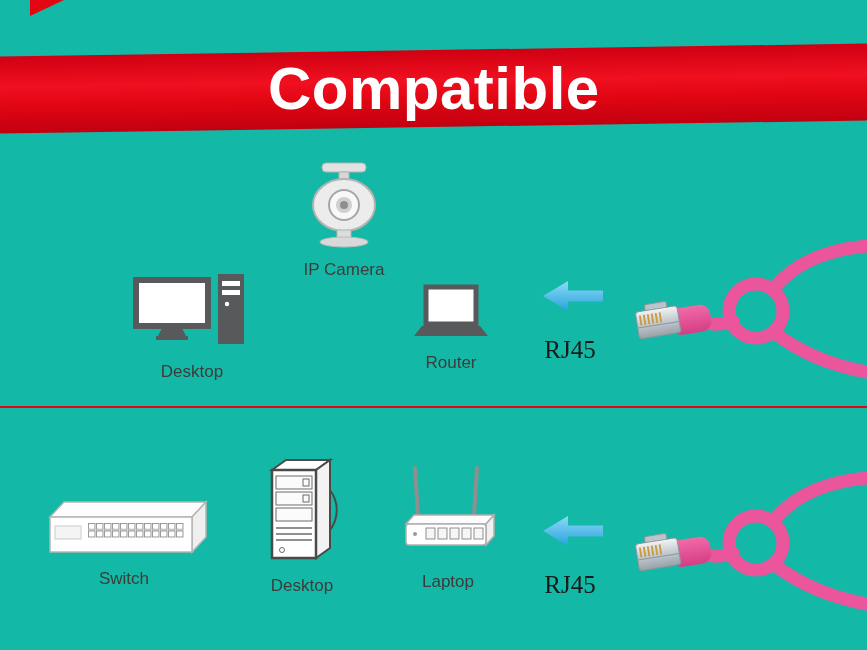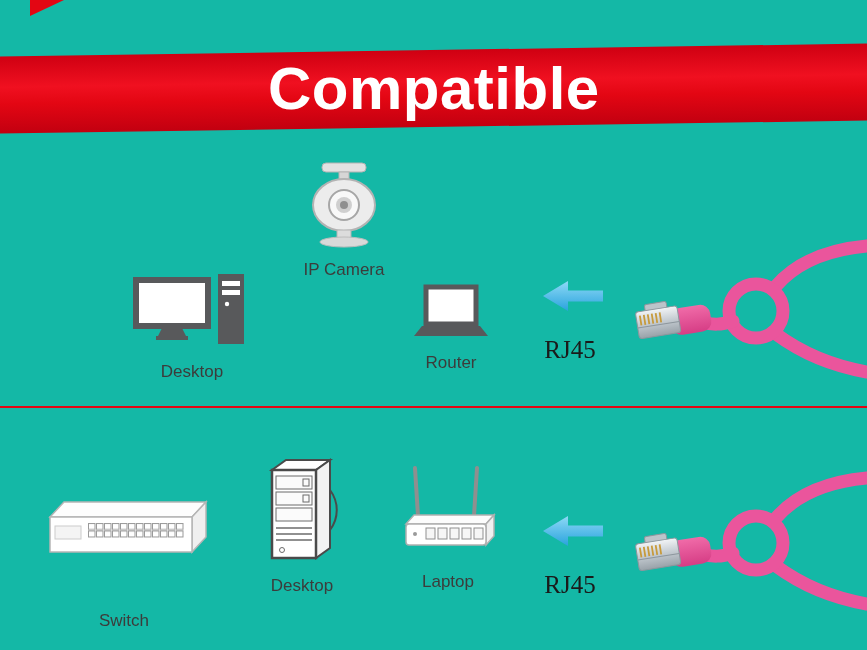--- a/index.html
+++ b/index.html
@@ -51,21 +51,21 @@
   .device-label {
     margin-top: 10px;
     font-size: 17px;
     color: var(--label-color, #3c3c3b);
     white-space: nowrap;
   }
   .dev-tv      { left: 63px;  top: 167px; width: 100px; }
   .dev-ipcam   { left: 288px; top: 160px; width: 112px; }
   .dev-desktop { left: 132px; top: 272px; width: 120px; }
   .dev-laptop  { left: 410px; top: 283px; width: 82px;  }
-  .dev-switch  { left: 40px;  top: 497px; width: 168px; gap: 42px; }
+  .dev-switch  { left: 40px;  top: 497px; width: 168px; }
   .dev-server  { left: 260px; top: 456px; width: 84px;  }
   .dev-router  { left: 396px; top: 462px; width: 104px; }
 
   
   .arrow { position: absolute; width: 60px; height: 30px; }
   .arrow-top    { left: 543px; top: 281px; }
   .arrow-bottom { left: 543px; top: 516px; }
   .rj45 {
     position: absolute;
     width: 60px;

